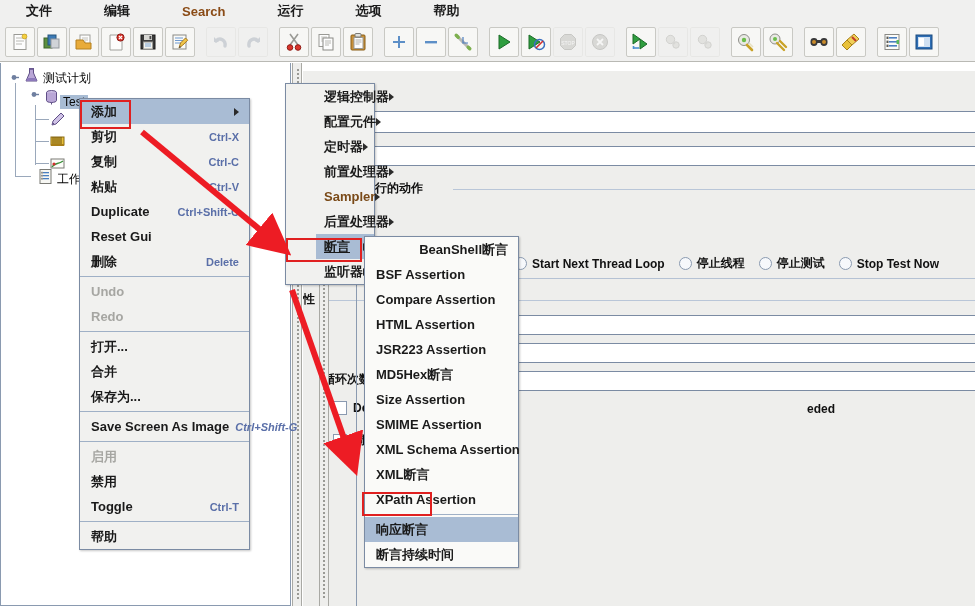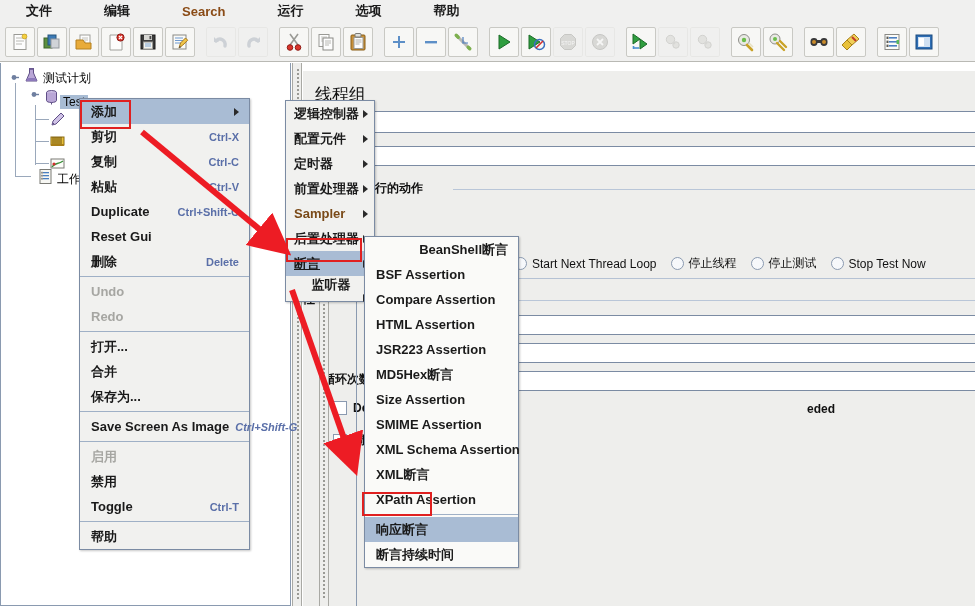--- a/index.html
+++ b/index.html
@@ -75,21 +75,21 @@
   }
   .rp-sepline{position:absolute;background:#b5c2d4;height:1px;}
   .groupbox{position:absolute;box-sizing:border-box;}
   .groupbox .gtitle{
     position:absolute;left:8px;top:-8px;background:#eeeeec;padding:0 4px;
     font-size:12px;font-weight:bold;color:#111;white-space:nowrap;
   }
   .groupbox .gline{position:absolute;left:0;top:0;width:100%;height:1px;background:#b9c6d8;}
   .radio{
     display:inline-flex;align-items:center;margin-right:14px;font-size:12px;
-    font-weight:normal;color:#111;white-space:nowrap;
+    font-weight:bold;color:#111;white-space:nowrap;
   }
   .radio .dot{
     width:11px;height:11px;border-radius:50%;border:1px solid #8a9ab0;
     background:#f6f8fb;margin-right:5px;position:relative;flex:none;
   }
   .radio .dot.on:after{
     content:"";position:absolute;left:2px;top:2px;width:5px;height:5px;
     border-radius:50%;background:#1c1c1c;
   }
   .chk{
@@ -615,21 +615,21 @@
   <div class="pitem">
     <span>Toggle</span>
     <span class="accel">Ctrl-T</span>
   </div>
   <div class="psep"></div>
   <div class="pitem">
     <span>帮助</span>
   </div>
 </div>
 
-<div class="popup" id="addmenu" style="left:285px;top:100px;width:90px;">
+<div class="popup" id="addmenu" style="left:285px;top:83px;width:90px;padding-left:30px;">
   <div class="pitem" style="padding:0 6px 0 8px;">
     <span>逻辑控制器</span>
     <span class="arrow"></span>
   </div>
   <div class="pitem" style="padding:0 6px 0 8px;">
     <span>配置元件</span>
     <span class="arrow"></span>
   </div>
   <div class="pitem" style="padding:0 6px 0 8px;">
     <span>定时器</span>
@@ -644,21 +644,21 @@
     <span class="arrow"></span>
   </div>
   <div class="pitem" style="padding:0 6px 0 8px;">
     <span>后置处理器</span>
     <span class="arrow"></span>
   </div>
   <div class="pitem hl" style="padding:0 6px 0 8px;text-decoration:underline;">
     <span>断言</span>
     <span class="arrow"></span>
   </div>
-  <div class="pitem" style="padding:0 6px 0 8px;flex-direction:column;">
+  <div class="pitem" style="padding:0 6px 0 8px;">
     <span>监听器</span>
     <span class="arrow"></span>
   </div>
 </div>
 
 <div class="popup" id="assertmenu" style="left:364px;top:236px;width:155px;background:#fafaf8;">
   <div class="pitem" style="font-weight:bold;justify-content:flex-end;">
     <span>BeanShell断言</span>
   </div>
   <div class="pitem" style="font-weight:bold;">

